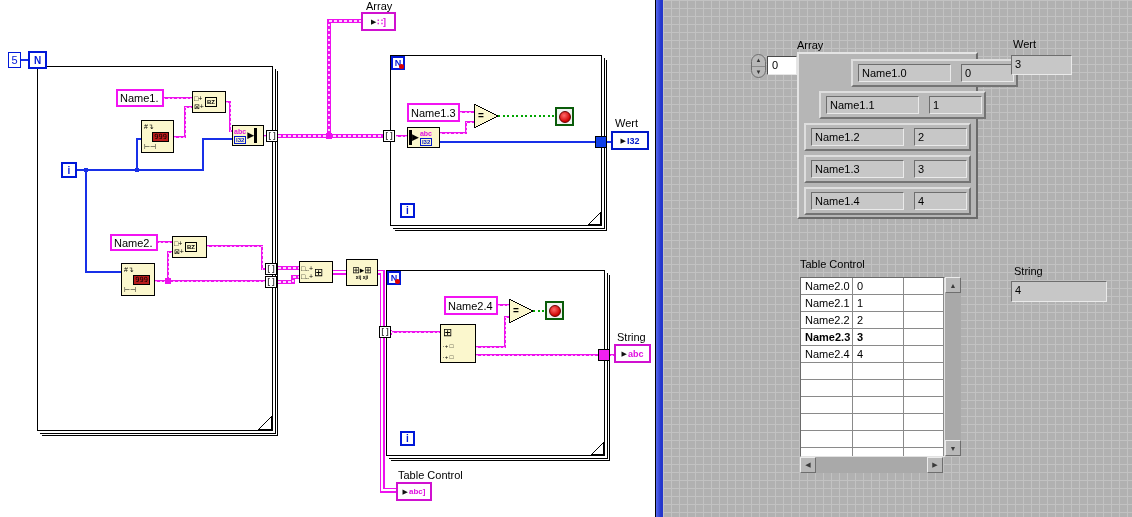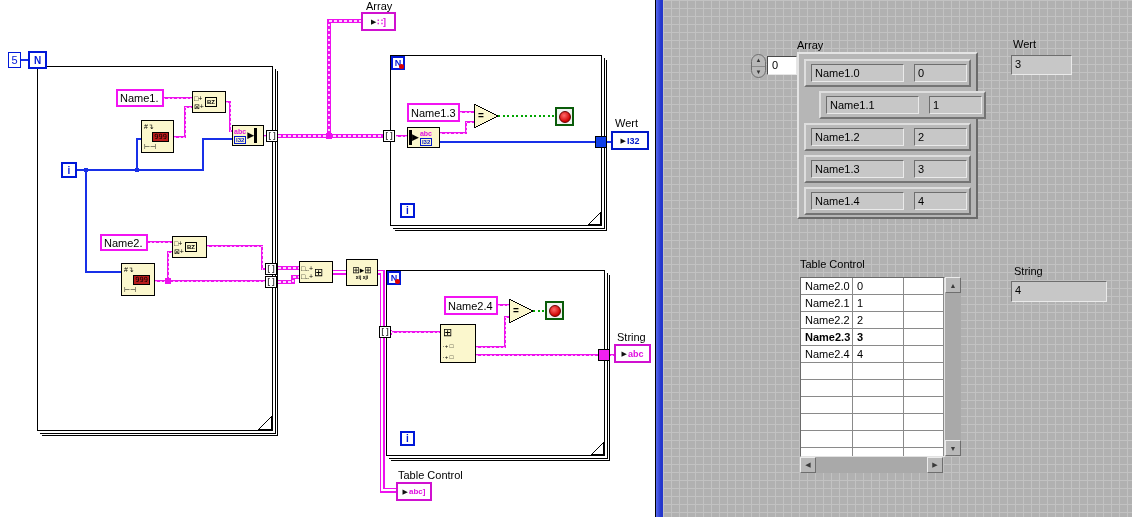--- a/index.html
+++ b/index.html
@@ -190,21 +190,21 @@
     <div class="bterm" style="left:28px;top:51px;width:19px;height:18px;">
         <span>N</span>
       </div>
     <div class="bterm" style="left:61px;top:162px;width:16px;height:16px;">
         <span>i</span>
       </div>
 
     <div class="const" style="left:116px;top:89px;width:48px;height:18px;">
         <span>Name1.</span>
       </div>
-    <div class="const" style="left:100px;top:234px;width:48px;height:17px;">
+    <div class="const" style="left:110px;top:234px;width:48px;height:17px;">
         <span>Name2.</span>
       </div>
 
     <div class="icon i999" style="left:141px;top:120px;width:33px;height:33px;">
       <span class="mini"><span>#</span><span>↴</span></span>
       <span class="numbox">999</span>
       <span class="mini">⊢⊣</span>
     </div>
     <div class="icon i999" style="left:121px;top:263px;width:34px;height:33px;">
       <span class="mini"><span>#</span><span>↴</span></span>
@@ -347,21 +347,21 @@
 
     <div class="fplbl" style="left:134px;top:39px;">Array</div>
     <div id="spinner" style="left:88px;top:54px;">
       <div>▲</div>
       <div>▼</div>
     </div>
     <div id="idx-field" style="left:104px;top:56px;width:30px;height:19px;">0</div>
 
     <div id="array-box" style="left:134px;top:52px;width:181px;height:167px;">
       <div style="position:absolute;inset:0;">
-          <div class="arr-row" style="top: 5px;">
+          <div class="arr-row" style="top: 5px; margin-left: 47px;">
             <div class="cell-inset arr-name">Name1.0</div>
             <div class="cell-inset arr-val">0</div>
           </div>
           <div class="arr-row" style="top: 37px; margin-left: 15px;">
             <div class="cell-inset arr-name">Name1.1</div>
             <div class="cell-inset arr-val">1</div>
           </div>
           <div class="arr-row" style="top: 69px;">
             <div class="cell-inset arr-name">Name1.2</div>
             <div class="cell-inset arr-val">2</div>

